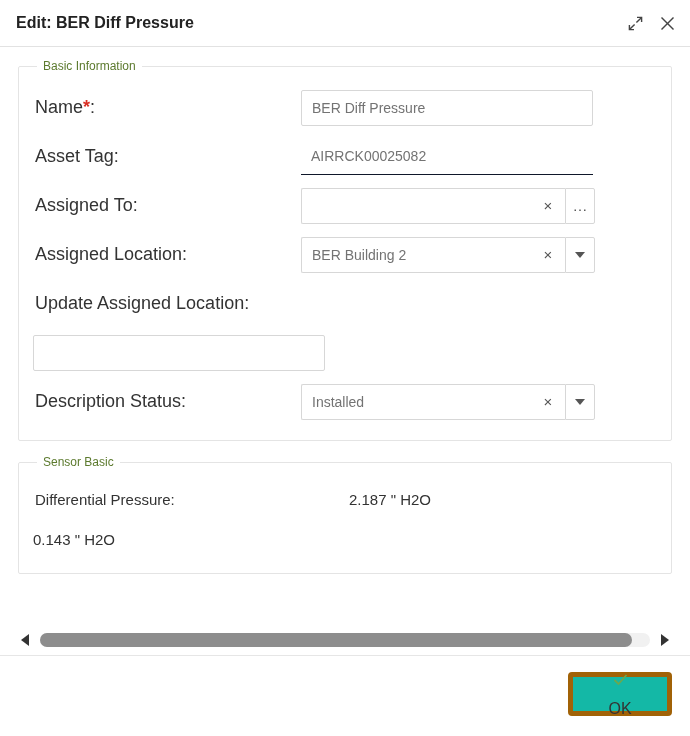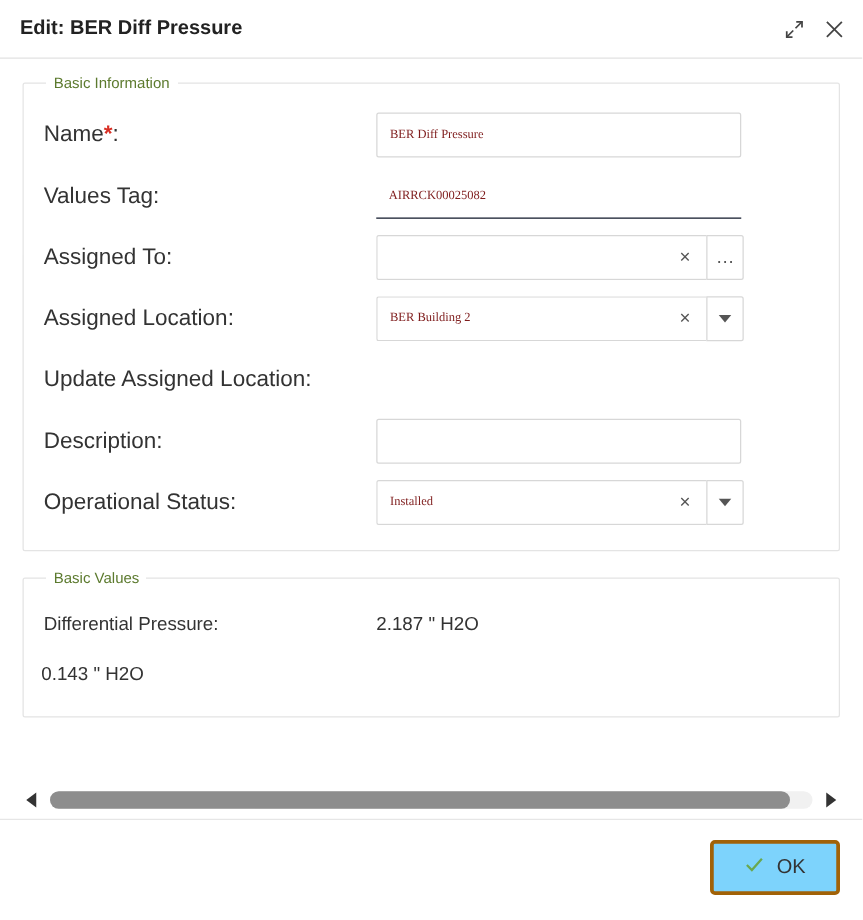--- a/index.html
+++ b/index.html
@@ -106,23 +106,23 @@
     height: 36px;
     box-sizing: border-box;
   }
   .textbox {
     width: 292px;
     height: 36px;
     box-sizing: border-box;
     border: 1px solid #d7d7d7;
     border-radius: 2px;
     background: #ffffff;
-    font-family: Liberation Serif, serif;
-    font-size: 10px;
-    color: #7f1d1d;
+    font-family: Liberation Sans, sans-serif;
+    font-size: 14px;
+    color: #737373;
     padding: 0 10px;
     outline: none;
   }
   .textbox.with-clear { padding-right: 34px; }
   .textbox::placeholder { color: #b4b4b4; }
 
   
   .textbox.underline {
     border: none;
     border-bottom: 1px solid #0f172a;
@@ -182,20 +182,21 @@
     border-left: 5px solid transparent;
     border-right: 5px solid transparent;
     border-top: 6px solid #555555;
   }
 
   
   .srow {
     display: flex;
     align-items: center;
     min-height: 40px;
+    gap: 48px;
   }
   .srow .slabel {
     width: 268px;
     flex: 0 0 268px;
     font-size: 15px;
     color: #333333;
     padding-left: 2px;
     box-sizing: border-box;
   }
   .srow .svalue {
@@ -258,32 +259,33 @@
     padding: 16px 18px 20px 18px;
     display: flex;
     justify-content: flex-end;
     align-items: center;
     gap: 14px;
     box-sizing: border-box;
   }
   .btn {
     height: 44px;
     min-width: 104px;
-    border: 3px solid #a16207;
+    border: 5px solid #a16207;
     border-radius: 4px;
-    background: #7dd3fc;
+    background: #14b8a6;
     display: inline-flex;
     align-items: center;
     justify-content: center;
     gap: 9px;
     font-size: 16px;
     color: #333333;
     cursor: pointer;
     padding: 0 18px;
     font-family: "Liberation Sans", sans-serif;
+    flex-direction: column;
   }
   .check-icon { color: #6aa84f; }
   .x-icon { color: #444444; }
   .btn-label { line-height: 1; }
 </style>
 </head>
 <body>
 
 <div class="dialog">
 
@@ -313,21 +315,21 @@
       <legend class="group-title">Basic Information</legend>
 
       <div class="row">
         <div class="row-label"><span>Name</span><span class="req">*</span><span>:</span></div>
         <div class="field">
           <input class="textbox" type="text" value="BER Diff Pressure" style="">
         </div>
       </div>
 
       <div class="row">
-        <div class="row-label"><span>Values Tag</span><span>:</span></div>
+        <div class="row-label"><span>Asset Tag</span><span>:</span></div>
         <div class="field">
           <input class="textbox underline" type="text" value="AIRRCK00025082" style="">
         </div>
       </div>
 
       <div class="row">
         <div class="row-label"><span>Assigned To</span><span>:</span></div>
         <div class="combo">
           <input class="textbox with-clear" type="text" value="" style="">
           <span class="clear-x">×</span>
@@ -344,40 +346,39 @@
             <span class="chev"></span>
           </span>
         </div>
       </div>
 
       <div class="row">
         <div class="row-label" style="width:auto;flex:0 0 auto;"><span>Update Assigned Location</span><span>:</span></div>
       </div>
 
       <div class="row">
-        <div class="row-label"><span>Description</span><span>:</span></div>
         <div class="field">
           <input class="textbox" type="text" value="" style="">
         </div>
       </div>
 
       <div class="row">
-        <div class="row-label"><span>Operational Status</span><span>:</span></div>
+        <div class="row-label"><span>Description Status</span><span>:</span></div>
         <div class="combo">
           <input class="textbox with-clear" type="text" value="Installed" style="">
           <span class="clear-x">×</span>
           <span class="combo-btn">
             <span class="chev"></span>
           </span>
         </div>
       </div>
     </fieldset>
 
     <fieldset class="group">
-      <legend class="group-title legend-sensor">Basic Values</legend>
+      <legend class="group-title legend-sensor">Sensor Basic</legend>
 
       <div class="srow">
         <div class="slabel">Differential Pressure:</div>
         <div class="svalue">2.187 " H2O</div>
       </div>
 
       <div class="srow">
         <div class="svalue">0.143 " H2O</div>
       </div>
     </fieldset>

